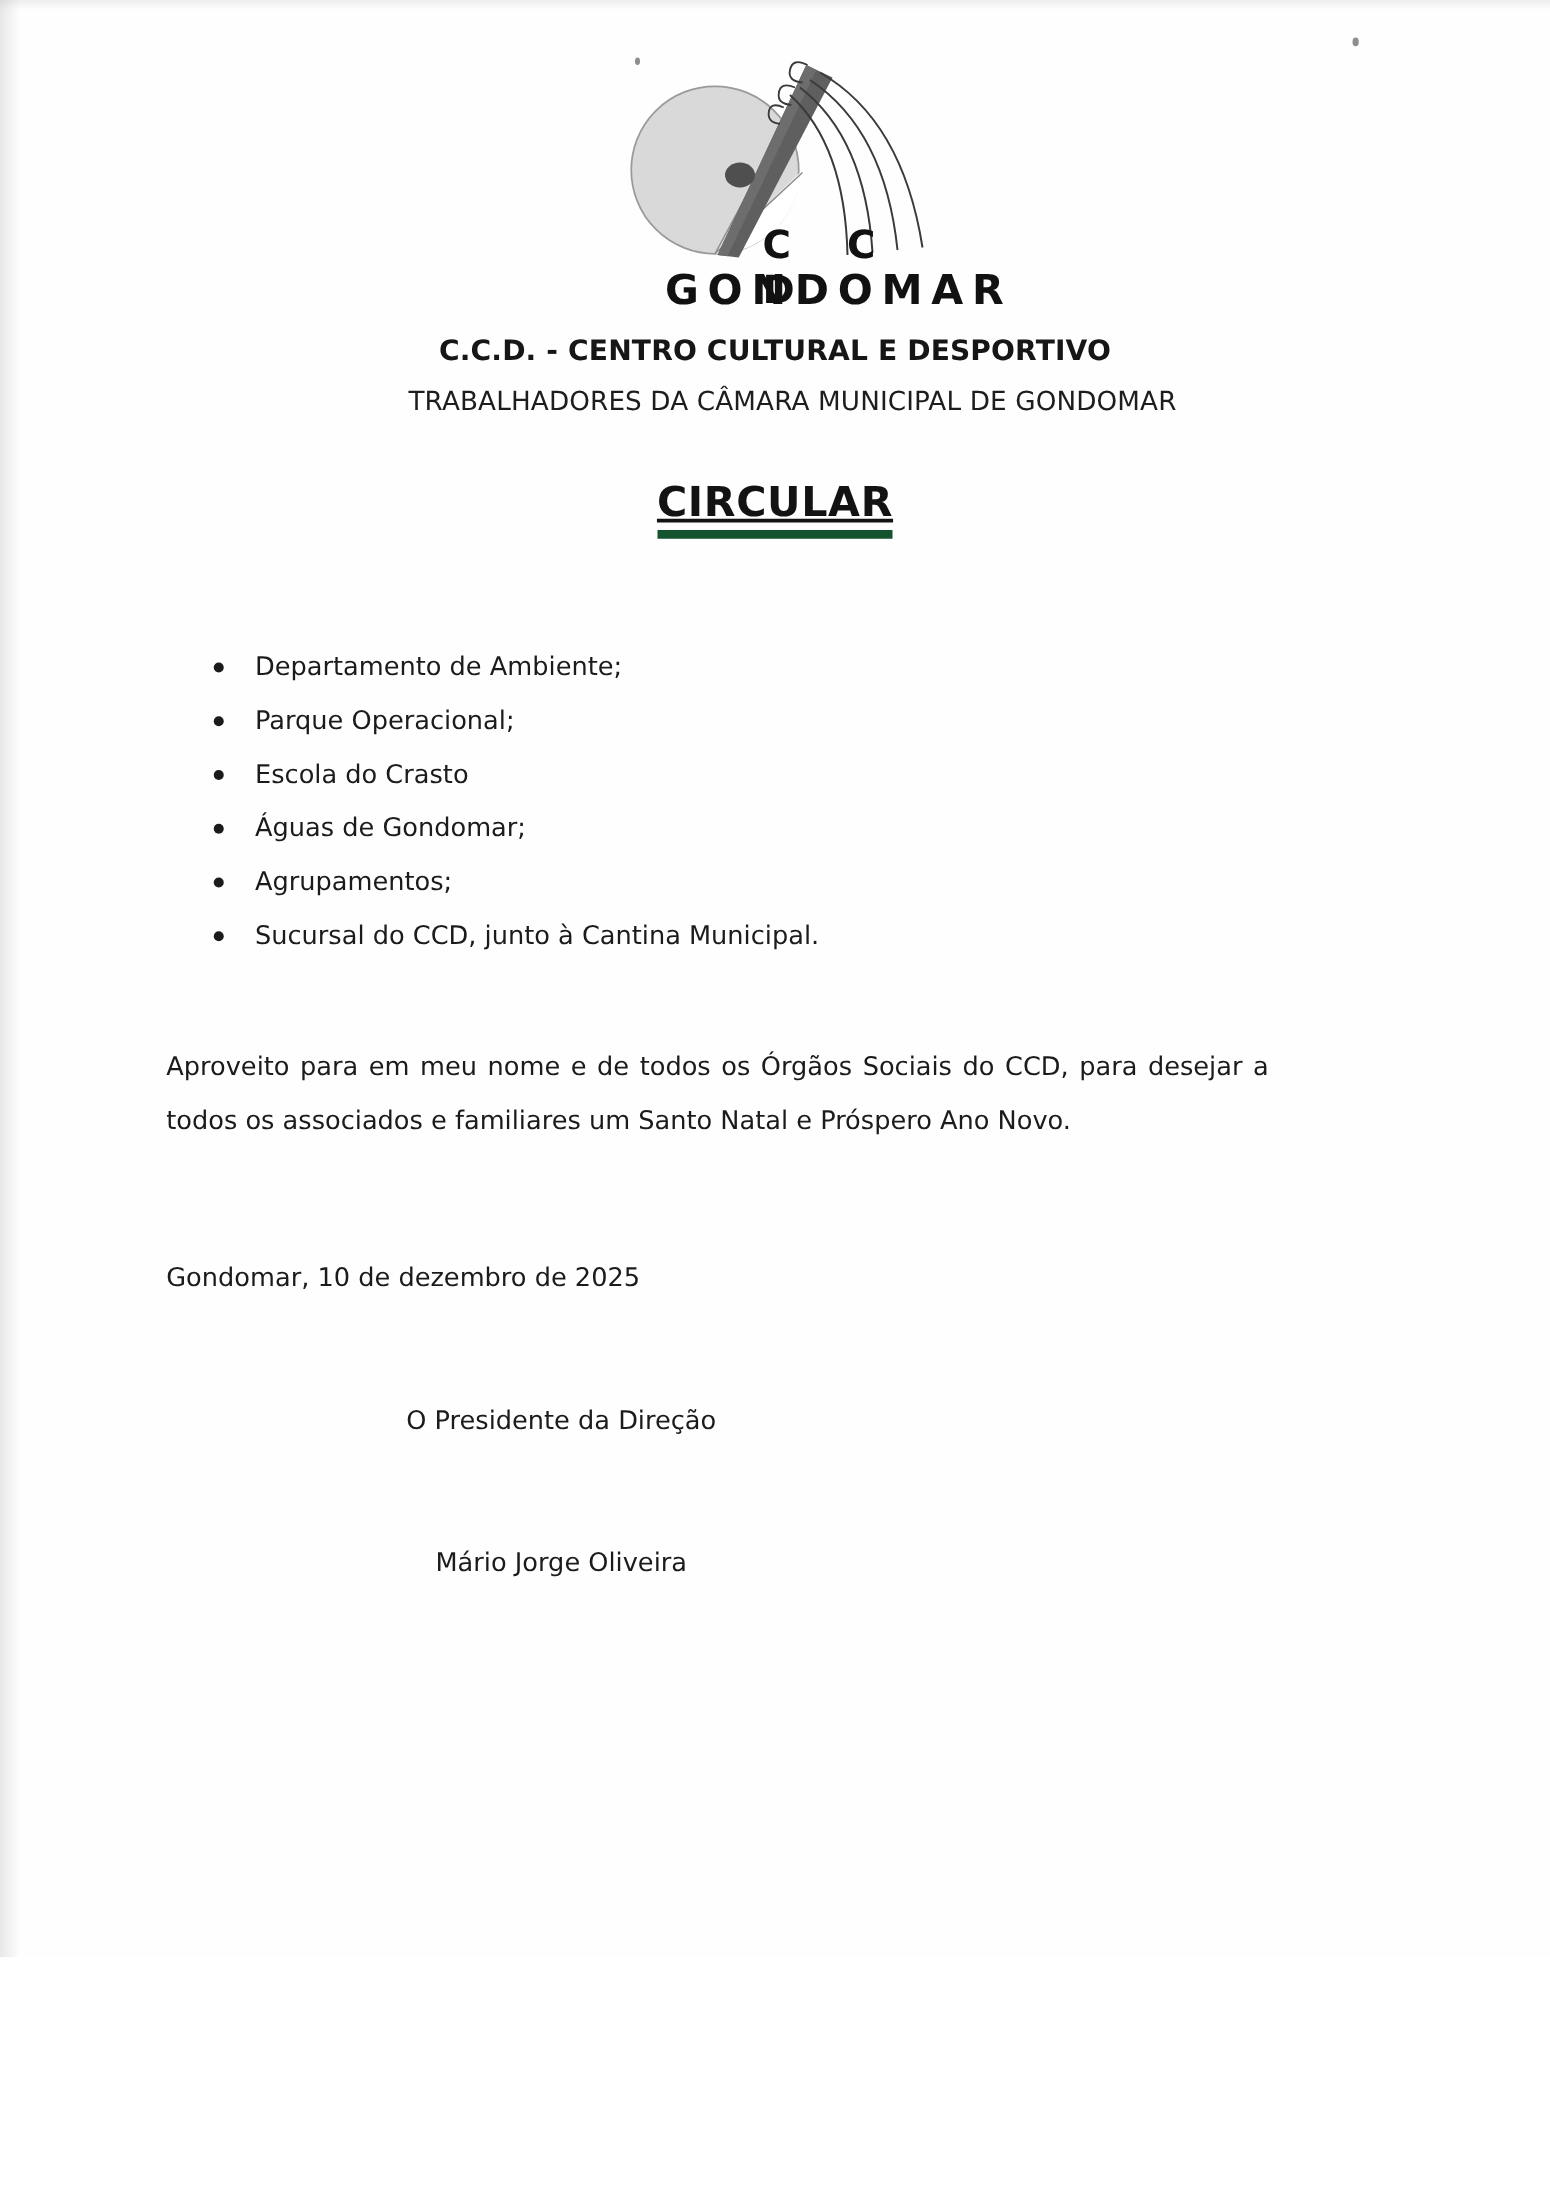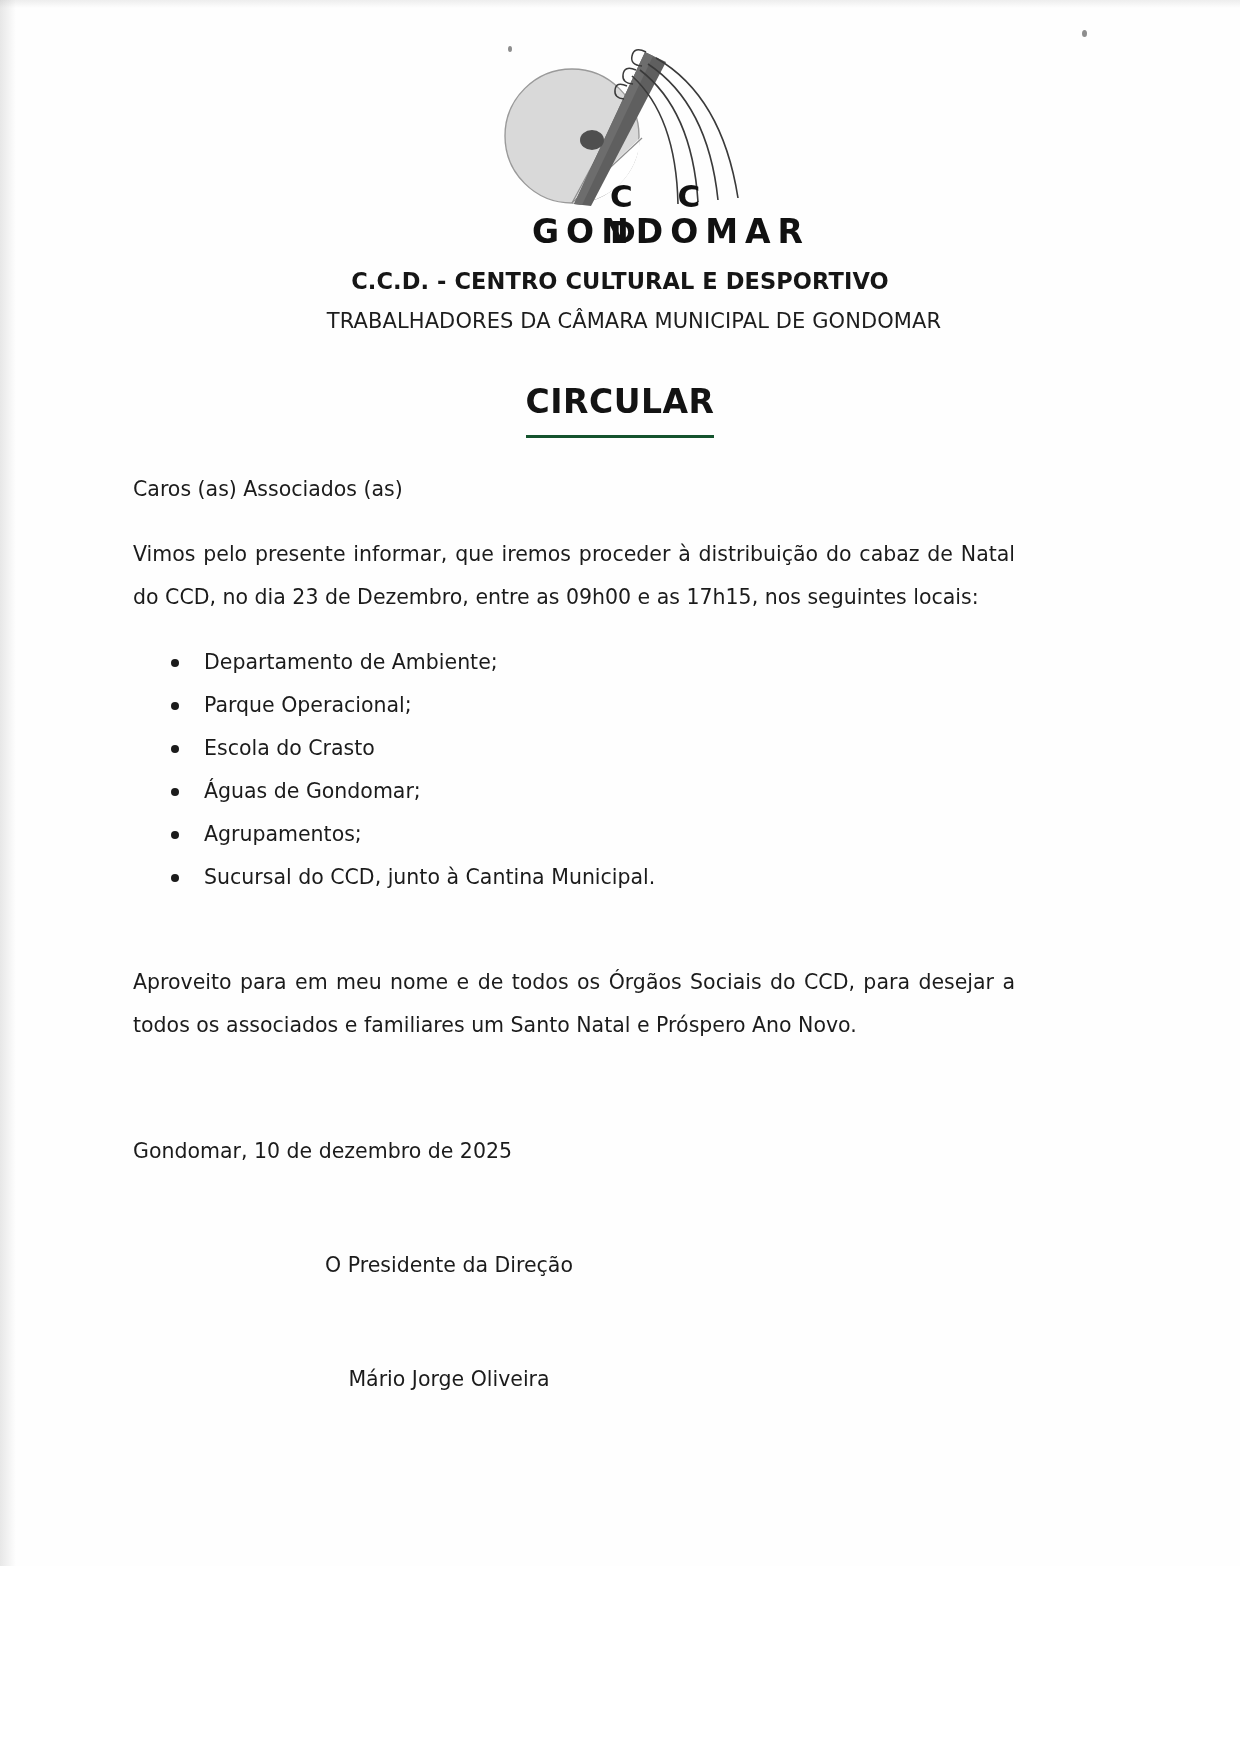--- a/index.html
+++ b/index.html
@@ -111,22 +111,23 @@
     position: absolute;
     left: 0; right: 0;
     top: 382px;
     text-align: center;
     font-size: 33px;
     font-weight: bold;
     letter-spacing: 0.5px;
     color: #131313;
   }
   .doc-title span {
-    border-bottom: 3px solid #14532d;
-    padding-bottom: 14px;
+    border-bottom: 7px solid #14532d;
+    padding-bottom: 3px;
+    text-decoration: underline;
   }
 
   
   .body-area {
     position: absolute;
     left: 133px;
     top: 468px;
     width: 882px;
   }
   p.para {
@@ -228,25 +229,23 @@
 
   <div class="org-name">C.C.D. - CENTRO CULTURAL E DESPORTIVO</div>
   <div class="org-sub">TRABALHADORES DA CÂMARA MUNICIPAL DE GONDOMAR</div>
 
   <div class="doc-title">
     <span>CIRCULAR</span>
   </div>
 
   <div class="body-area">
 
-    <p class="para">Caros (as) Associados (as)</p>
 
     <div class="gap-22"></div>
 
-    <p class="para justified">Vimos pelo presente informar, que iremos proceder à distribuição do cabaz de Natal do CCD, no dia 23 de Dezembro, entre as 09h00 e as 17h15, nos seguintes locais:</p>
 
     <div class="gap-22"></div>
 
     <ul class="locations">
       <li>
         <span class="bullet"></span>
         <span>Departamento de Ambiente;</span>
       </li>
       <li>
         <span class="bullet"></span>

